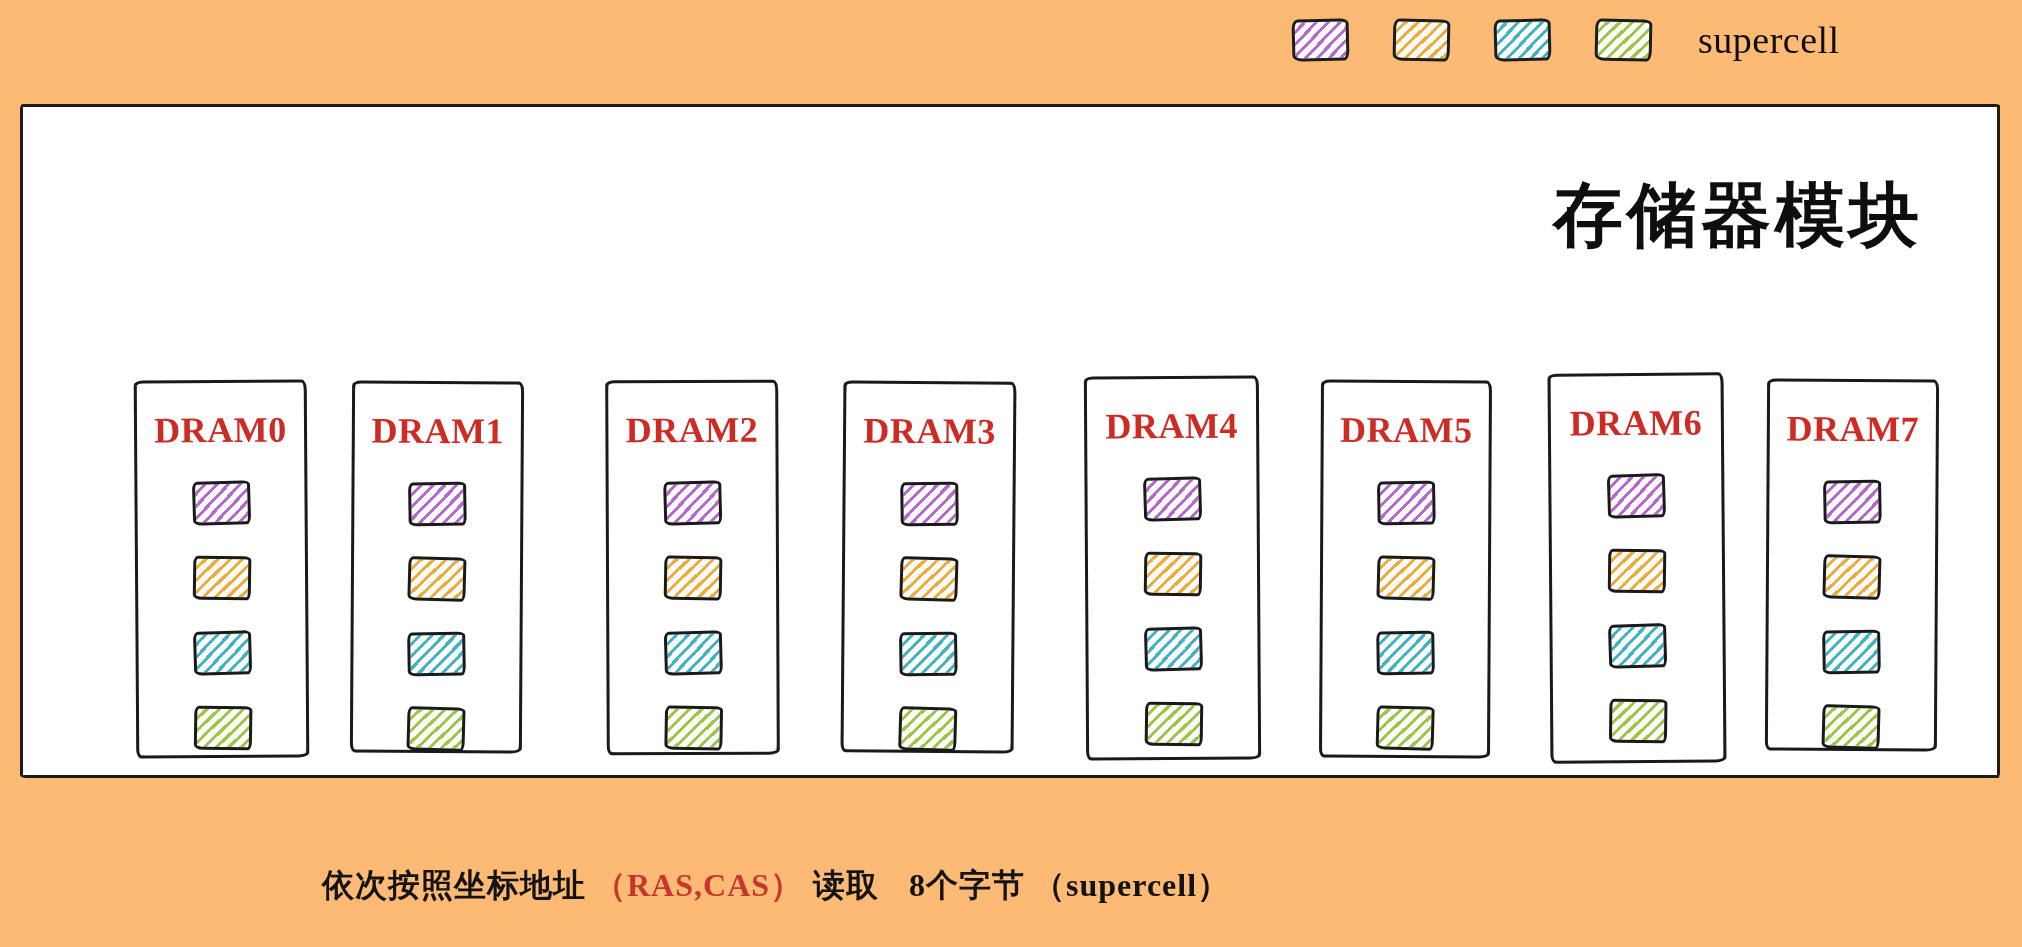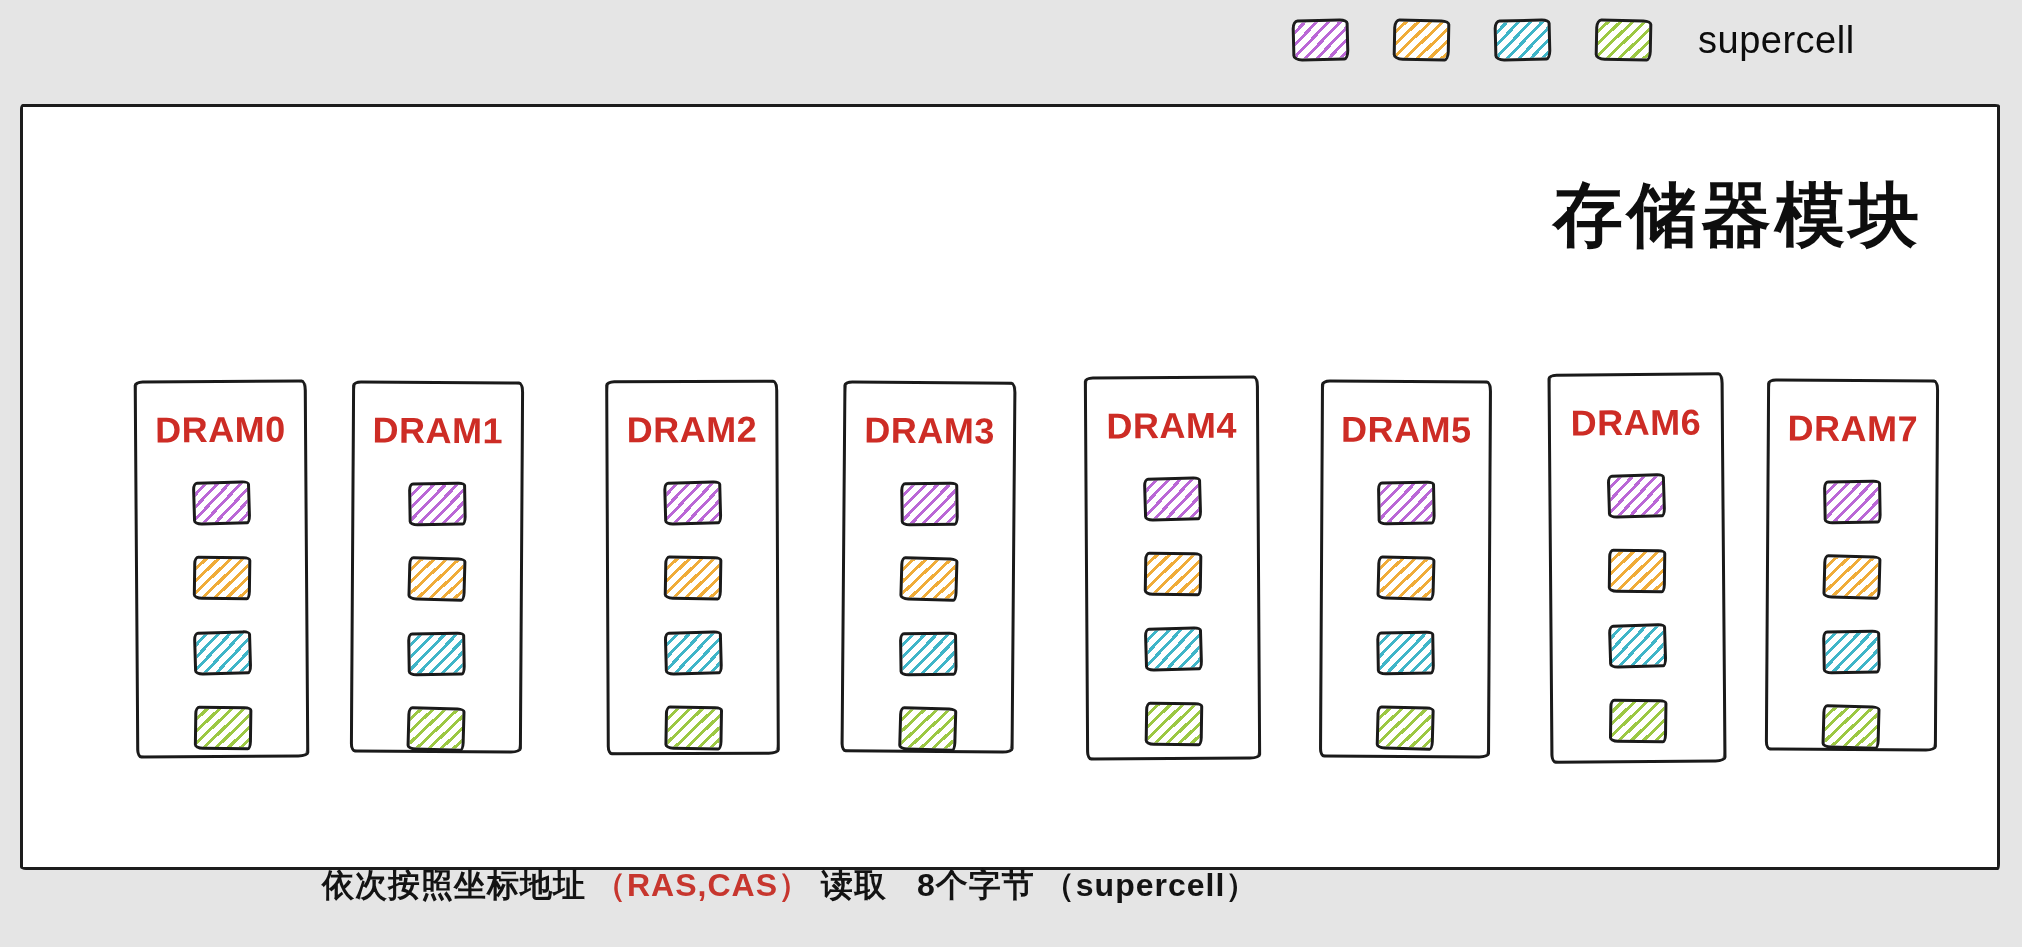--- a/index.html
+++ b/index.html
@@ -1,37 +1,37 @@
 <!DOCTYPE html>
 <html style="--chip-label-red: #cd2c25; --caption-red: #c7362e;"><head>
 <meta charset="utf-8">
 <style>
   html,body{margin:0;padding:0;background:#ffffff;}
   .canvas{
-    position:relative;width:2022px;height:947px;background:#e5e5e5;overflow:hidden;
-    font-family:Liberation Sans, sans-serif;color:#161616;
+    position:relative;width:2022px;height:947px;background:#fdba74;overflow:hidden;
+    font-family:Liberation Serif, serif;color:#161616;
   }
 
   
   .legend{position:absolute;top:14px;left:1292px;display:flex;align-items:center;height:52px;}
   .legend-swatches{display:flex;align-items:center;gap:44px;}
   .swatch{
     width:57px;height:42px;box-sizing:border-box;
     border:3.5px solid #1d1d1d;
     border-radius:6px 9px 5px 10px / 9px 5px 10px 6px;
     background-color:#fff;
     background-image:repeating-linear-gradient(135deg,rgba(255,255,255,0) 0 5.5px,var(--c) 5.5px 8.5px);
   }
   .swatch:nth-child(odd){transform:rotate(-1.4deg);}
   .swatch:nth-child(even){transform:rotate(1.1deg);}
   .legend-label{margin-left:46px;font-size:38px;color:#0d0d0d;letter-spacing:.5px;}
 
   
   .module-box{
-    position:absolute;left:20px;top:104px;width:1980px;height:766px;box-sizing:border-box;
+    position:absolute;left:20px;top:104px;width:1980px;height:674px;box-sizing:border-box;
     border:3px solid #1c1c1c;
     border-radius:3px 5px 2px 6px / 5px 2px 6px 3px;
     background:#fff;
   }
   .module-title{
     position:absolute;top:62px;right:74px;
     font-size:70px;font-weight:700;color:#0e0e0e;letter-spacing:4px;
   }
 
   

